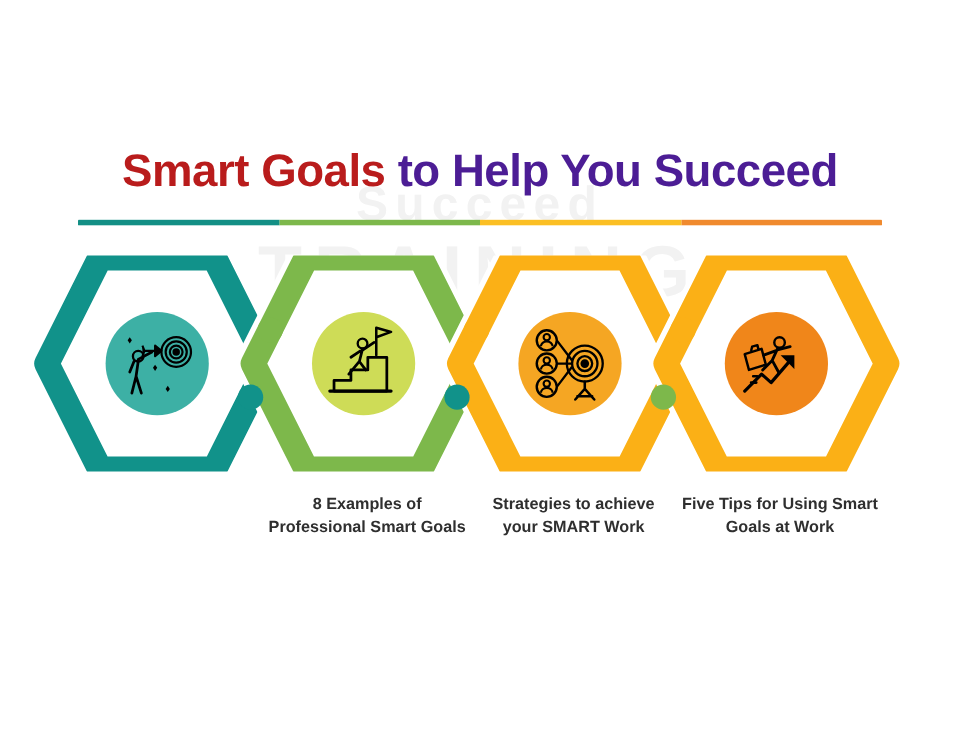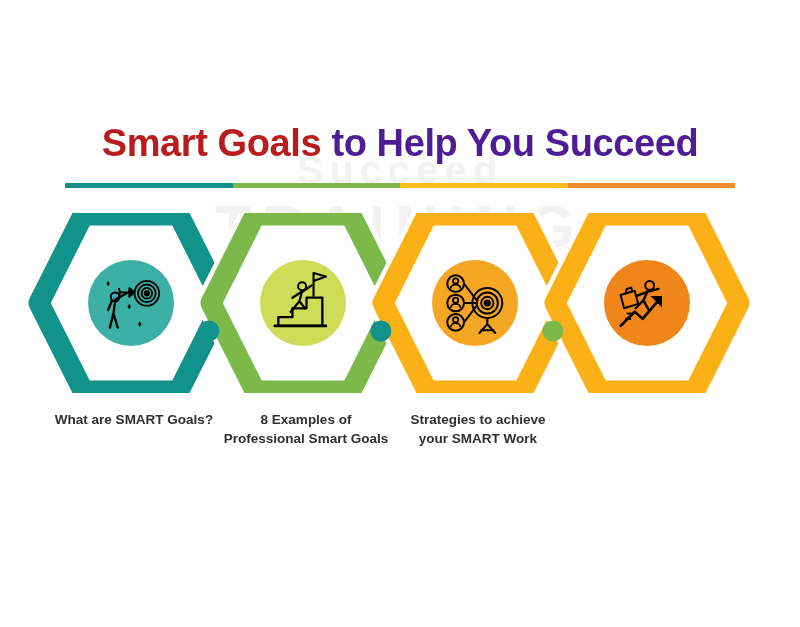--- a/index.html
+++ b/index.html
@@ -202,18 +202,18 @@
       </g>
       <circle cx="208.84" cy="118" r="10.5" fill="#11928A"></circle>
       <circle cx="380.84000000000003" cy="118" r="10.5" fill="#11928A"></circle>
       <circle cx="552.84" cy="118" r="10.5" fill="#7DB84B"></circle>
       <circle cx="225.16" cy="62" r="10.5" fill="#7DB84B"></circle>
       <circle cx="397.15999999999997" cy="62" r="10.5" fill="#FBB016"></circle>
       <circle cx="569.16" cy="62" r="10.5" fill="#FBB016"></circle>
     </svg>
 
   <div class="captions">
-    <div class="caption cap0">What are SMART Goals?</div>
     <div class="caption cap1">8 Examples of Professional Smart Goals</div>
     <div class="caption cap2">Strategies to achieve your SMART Work</div>
+    <div class="caption cap3">Five Tips for Using Smart Goals at Work</div>
   </div>
 
 </div>
 
 </body></html>

